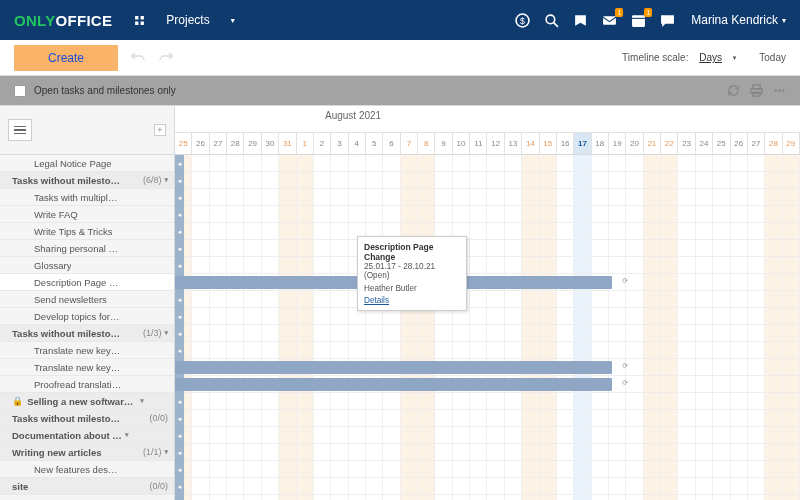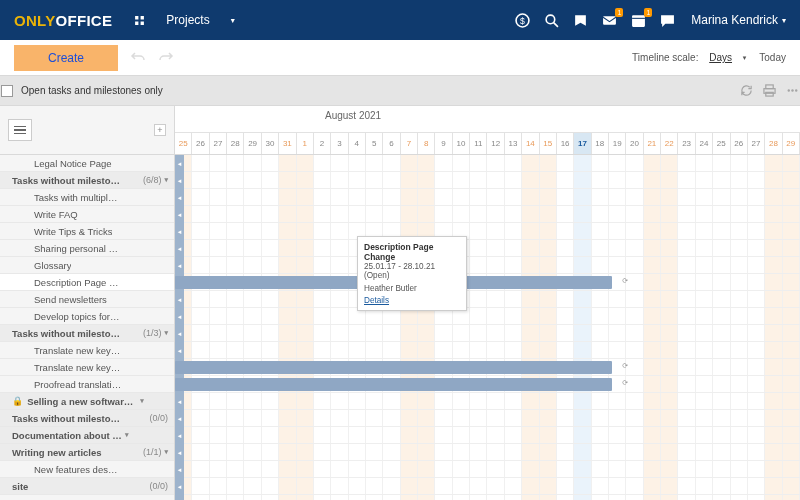--- a/index.html
+++ b/index.html
@@ -1,41 +1,41 @@
 <!DOCTYPE html>
 <html><head>
 <meta charset="utf-8">
 <style>
 *{box-sizing:border-box;margin:0;padding:0;font-family:Arial,Helvetica,sans-serif}
 body{background:#fff;overflow:hidden;font-size:11px;color:#333}
 .topbar{height:40px;background:#0f3a6e;color:#fff;display:flex;align-items:center;padding:0 14px}
 .logo{font-size:15px;font-weight:600;letter-spacing:.3px}
-.logo .c{color:#eab308}
+.logo .c{color:#22c55e}
 .mod{margin-left:22px;display:flex;align-items:center;gap:21px;cursor:pointer;font-size:12px}
 .mod svg{width:11px;height:11px}
 .sp{flex:1}
 .ticons{display:flex;align-items:center;gap:14px}
 .ticons .ic{width:15px;height:15px;cursor:pointer;position:relative;display:flex;align-items:center;justify-content:center}
 .badge{position:absolute;top:-5px;right:-6px;background:#f90;color:#fff;font-size:7px;padding:0 2px;border-radius:2px;line-height:9px}
 .user{margin-left:16px;font-size:12px;cursor:pointer;display:flex;align-items:center;gap:4px}
 .toolbar{height:36px;background:#fff;border-bottom:1px solid #d9d9d9;display:flex;align-items:center;padding:0 14px;gap:8px}
 .btn-create{background:#f9b46a;color:#1d4ed8;padding:6px 34px;font-size:12px;cursor:pointer;border:none}
 .undo,.redo{width:16px;height:16px;cursor:pointer;opacity:.35;margin-left:4px}
 .tline{margin-left:80px;display:flex;align-items:center;position:relative}
 .tline .lbl{font-size:9px;color:#666;width:40px}
 .tline .track{width:370px;height:20px;border:1px solid #ccc;background:#fff;position:relative;display:flex}
 .tline .seg{flex:1;border-right:1px solid #ddd}
 .tline .seg:last-child{border-right:none}
 .tline .mark{position:absolute;top:0;bottom:0;width:10px;background:#8fa7c4;left:54%}
 .tline .mark2{position:absolute;top:0;bottom:0;width:2px;background:#f90;left:56.5%}
-.scalewrap{margin-left:auto;display:flex;align-items:center;gap:13px;font-size:10px;color:#555}
+.scalewrap{margin-left:auto;display:flex;align-items:center;gap:23px;font-size:10px;color:#555}
 .scale{display:flex;align-items:center;gap:4px;cursor:pointer}
 .scale u{text-decoration:underline;color:#333}
 .today{cursor:pointer}
-.filterbar{height:30px;background:#e5e5e5;border-bottom:1px solid #d9d9d9;display:flex;align-items:center;padding:0 1px;gap:8px}
+.filterbar{height:30px;background:#a3a3a3;border-bottom:1px solid #d9d9d9;display:flex;align-items:center;padding:0 14px;gap:8px}
 .cb{width:12px;height:12px;border:1px solid #999;background:#fff;cursor:pointer}
 .filterbar .lbl{font-size:10px;color:#333}
 .ricons{margin-left:auto;display:flex;gap:10px}
 .ricons .ic{width:13px;height:13px;cursor:pointer;opacity:.5}
 .content{display:flex;height:calc(500px - 106px)}
 .sidebar{width:175px;border-right:1px solid #d9d9d9;overflow:hidden;position:relative;background:#f5f5f5}
 .side-head{height:49px;border-bottom:1px solid #d9d9d9;display:flex;align-items:center;padding:0 8px;background:#f5f5f5}
 .menu-btn{width:24px;height:22px;border:1px solid #ccc;background:#fff;display:flex;flex-direction:column;justify-content:center;align-items:center;gap:2px;cursor:pointer}
 .menu-btn span{width:12px;height:1.5px;background:#666}
 .side-add{margin-left:auto;width:12px;height:12px;border:1px solid #ccc;background:#fff;font-size:9px;color:#888;display:flex;align-items:center;justify-content:center;cursor:pointer}

